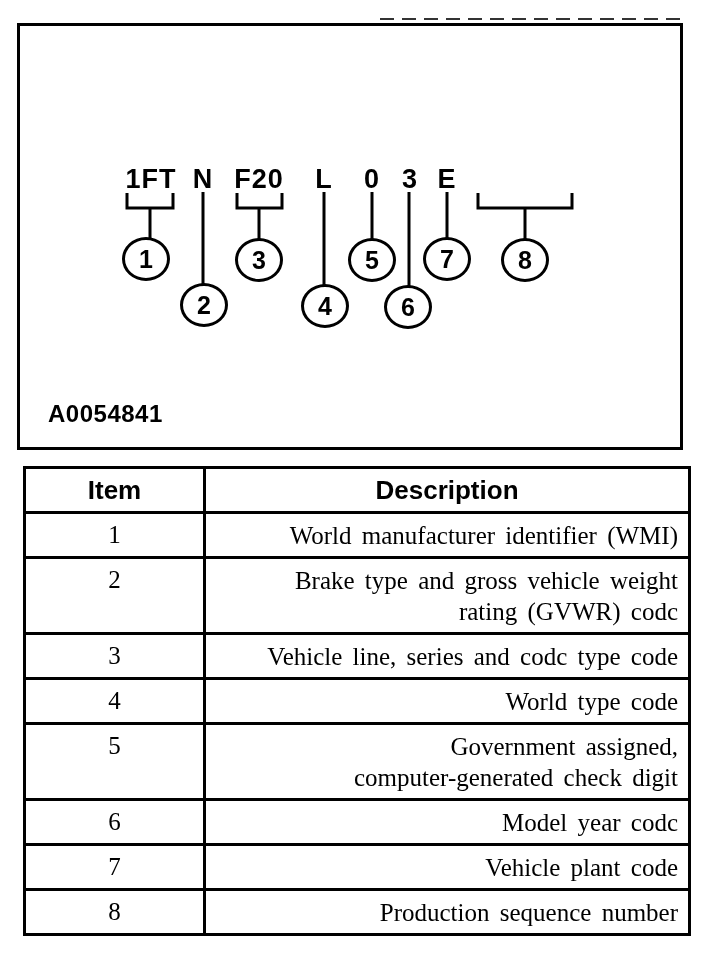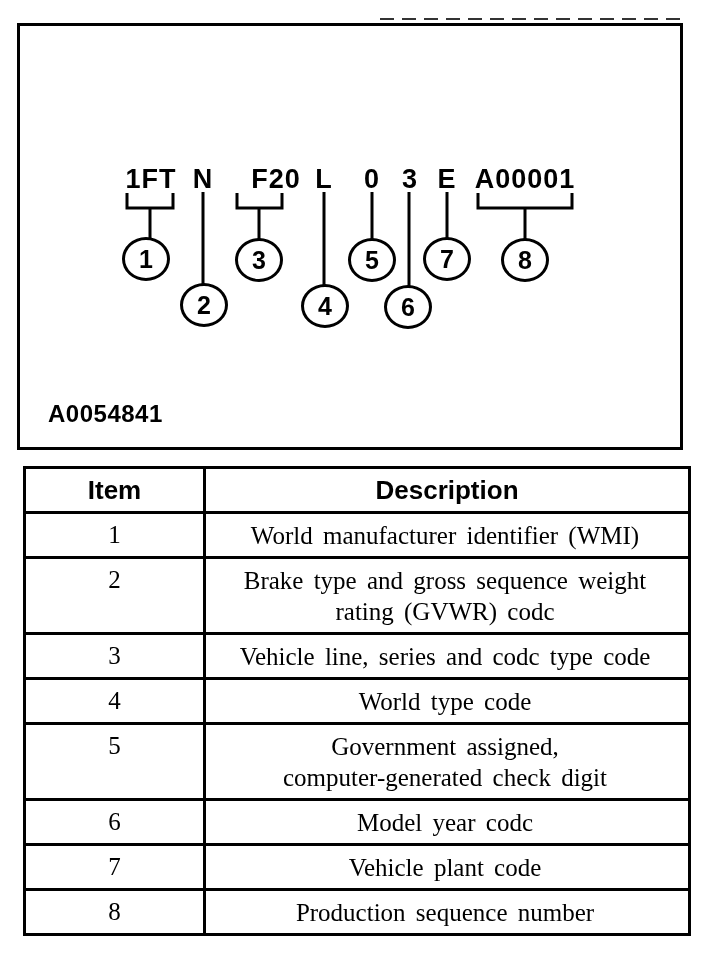--- a/index.html
+++ b/index.html
@@ -100,21 +100,21 @@
     font-family: "Liberation Serif", serif;
     font-size: 25px;
     text-align: center;
     vertical-align: top;
     padding-top: 7px;
   }
   .vin-table td.desc-cell {
     font-family: "Liberation Serif", serif;
     font-size: 25px;
     line-height: 31px;
-    text-align: center;
+    text-align: right;
     vertical-align: top;
     padding: 6px 10px 5px 6px;
     white-space: pre-line;
     word-spacing: 4px;
   }
 </style>
 </head>
 <body>
 
 <div class="page">
@@ -129,26 +129,25 @@
                M458,167 V182 H552 V167 M505,182 V215
                M183,166 V260
                M304,166 V261
                M352,166 V214
                M389,166 V262
                M427,166 V214" fill="none" stroke="#000" stroke-width="3"></path>
     </svg>
 
     <span class="vin-seg" style="left:131px">1FT</span>
     <span class="vin-seg" style="left:183px">N</span>
-    <span class="vin-seg" style="left:256px">F20</span>
+    <span class="vin-seg" style="left:239px">F20</span>
     <span class="vin-seg" style="left:304px">L</span>
     <span class="vin-seg" style="left:352px">0</span>
     <span class="vin-seg" style="left:390px">3</span>
     <span class="vin-seg" style="left:427px">E</span>
-    <span class="vin-seg" style="left:505px">A00001</span>
 
     <div class="callout" style="left:102px;top:211px">
         <span>1</span>
       </div>
     <div class="callout" style="left:160px;top:257px">
         <span>2</span>
       </div>
     <div class="callout" style="left:215px;top:212px">
         <span>3</span>
       </div>
@@ -182,21 +181,21 @@
         <th>Description</th>
       </tr>
     </thead>
     <tbody>
       <tr>
         <td class="item-cell">1</td>
         <td class="desc-cell">World manufacturer identifier (WMI)</td>
       </tr>
       <tr>
         <td class="item-cell">2</td>
-        <td class="desc-cell">Brake type and gross sequence weight
+        <td class="desc-cell">Brake type and gross vehicle weight
 rating (GVWR) codc</td>
       </tr>
       <tr>
         <td class="item-cell">3</td>
         <td class="desc-cell">Vehicle line, series and codc type code</td>
       </tr>
       <tr>
         <td class="item-cell">4</td>
         <td class="desc-cell">World type code</td>
       </tr>

